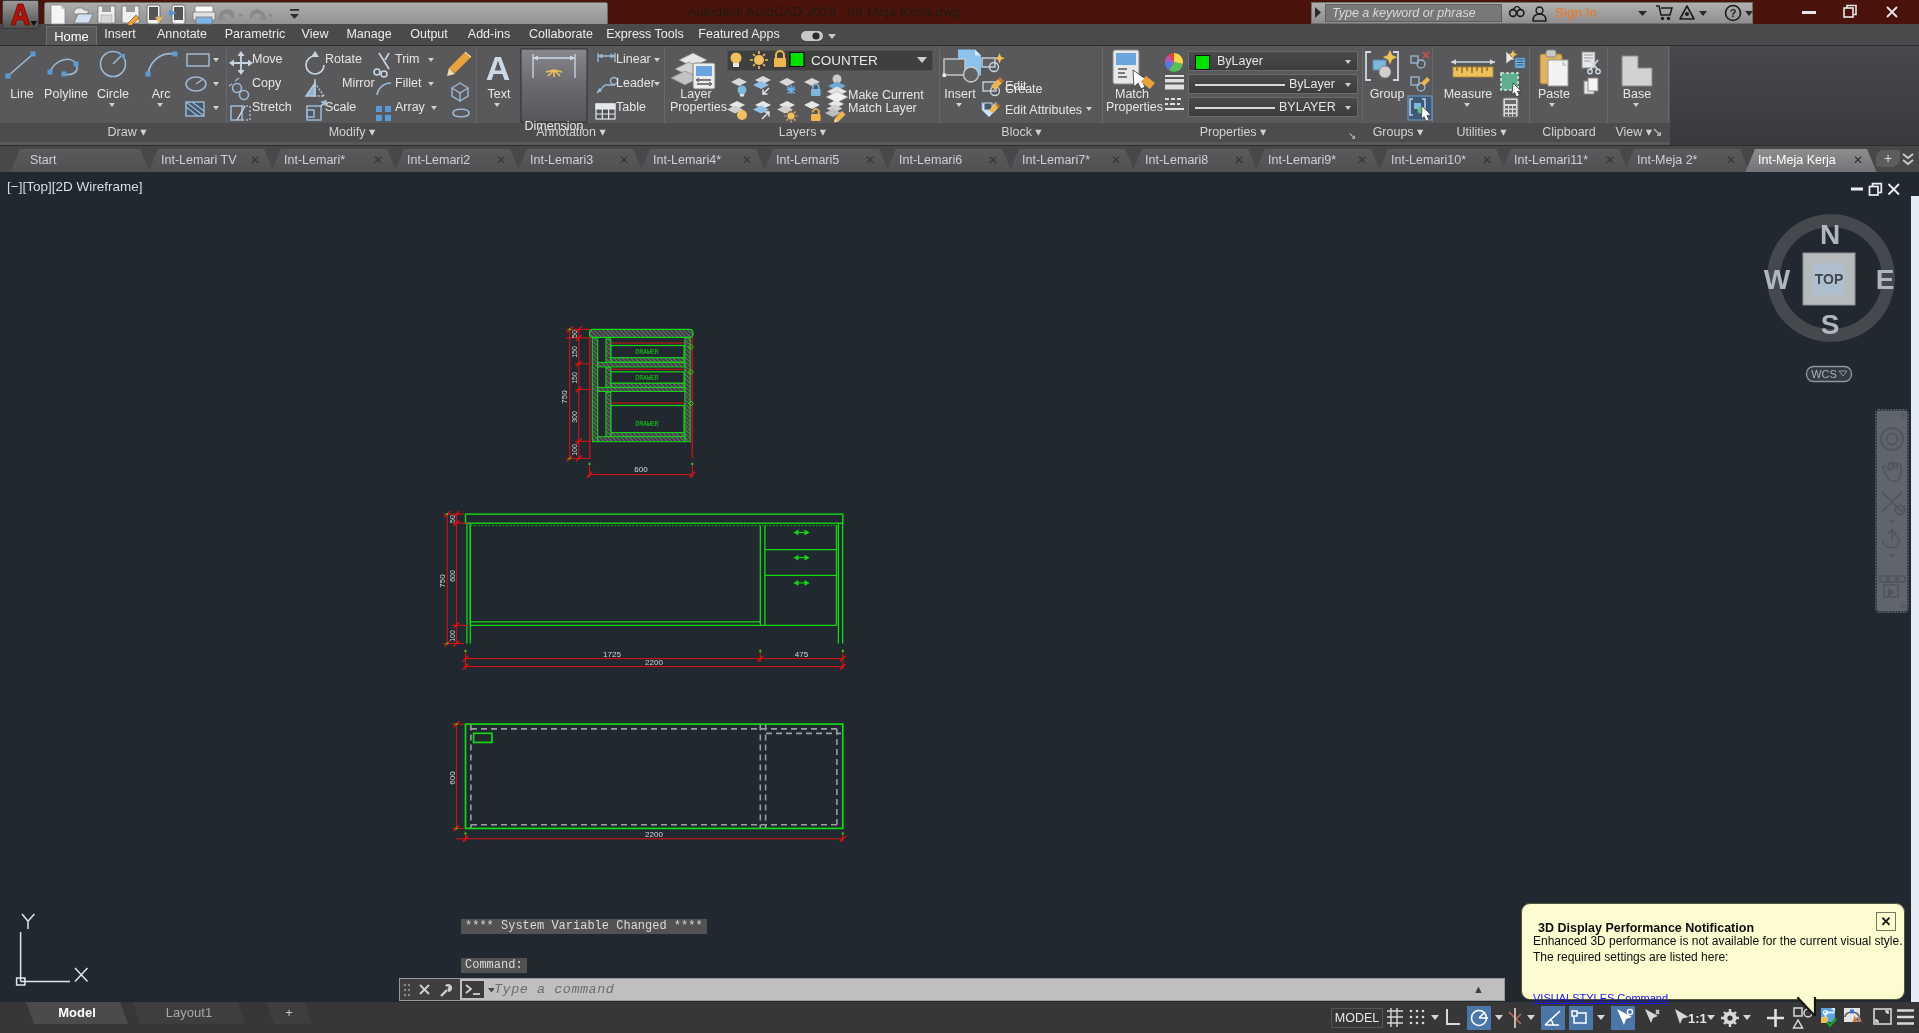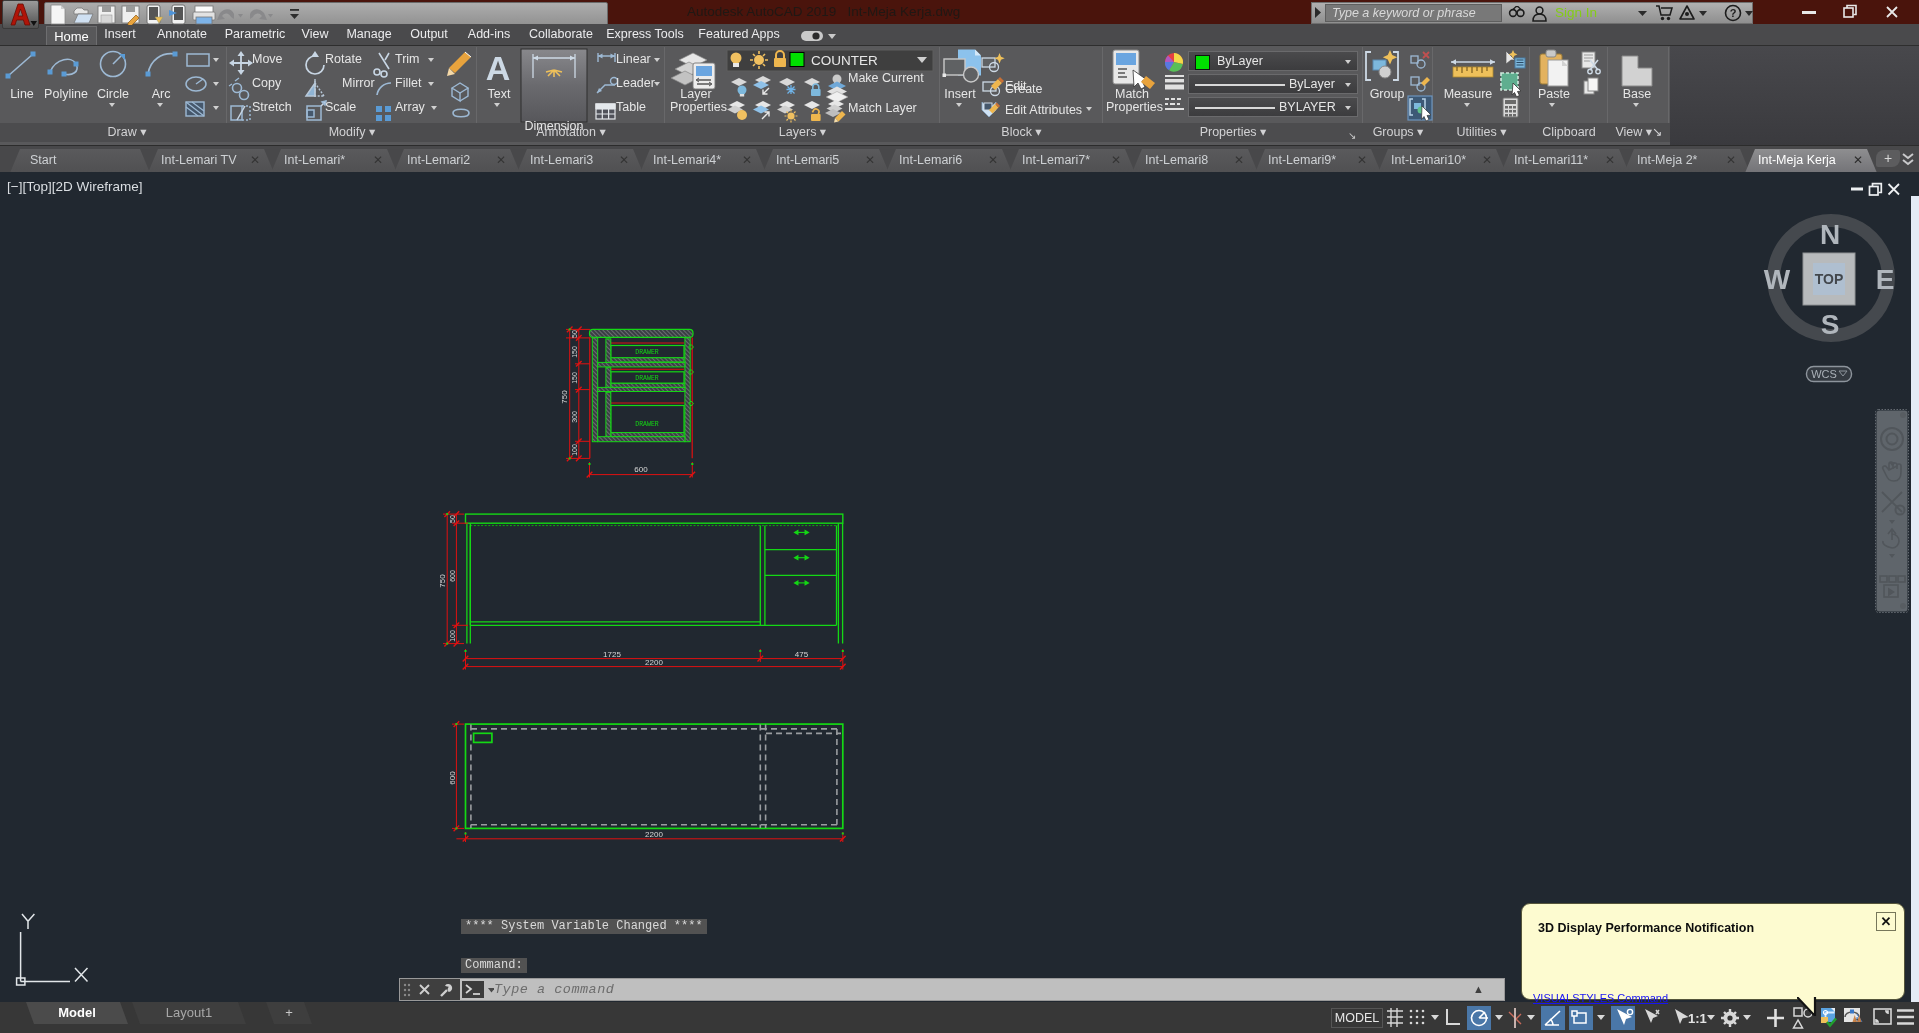--- a/index.html
+++ b/index.html
@@ -138,21 +138,21 @@
     <div class="abs" style="left:1325px;top:4px;width:177px;height:18px;background:#787878;border:1px solid #5e5e5e;color:#d9d9d9;font-style:italic;font-size:12.5px;line-height:17px;padding-left:6px;">Type a keyword or phrase</div>
     <svg class="abs" style="left:1508px;top:5px;" width="18" height="17" viewBox="0 0 18 17">
       <circle cx="5" cy="8" r="3.4" fill="none" stroke="#1c1c1c" stroke-width="1.6"></circle>
       <circle cx="12.5" cy="8" r="3.4" fill="none" stroke="#1c1c1c" stroke-width="1.6"></circle>
       <path d="M5 4.6 l3 -3 h2 l3 3" fill="none" stroke="#1c1c1c" stroke-width="1.4"></path>
     </svg>
     <svg class="abs" style="left:1531px;top:5px;" width="17" height="17" viewBox="0 0 17 17">
       <circle cx="8.5" cy="5.5" r="3.4" fill="none" stroke="#1c1c1c" stroke-width="1.5"></circle>
       <path d="M2 16 c0 -5 3 -7 6.5 -7 c3.5 0 6.5 2 6.5 7 z" fill="none" stroke="#1c1c1c" stroke-width="1.5"></path>
     </svg>
-    <div class="abs" style="left:1555px;top:5px;color:#84cc16;font-size:13.5px;">Sign In</div>
+    <div class="abs" style="left:1555px;top:5px;color:#f97316;font-size:13.5px;">Sign In</div>
     <svg class="abs" style="left:1637px;top:10px;" width="11" height="7" viewBox="0 0 11 7">
         <path d="M1 1 l4.5 5 4.5 -5 z" fill="#2a2a2a"></path>
       </svg>
     <svg class="abs" style="left:1654px;top:4px;" width="20" height="18" viewBox="0 0 20 18">
       <path d="M2 2 h3 l2 9 h9 l2 -7 h-11" fill="none" stroke="#1c1c1c" stroke-width="1.5"></path>
       <circle cx="8.5" cy="14.5" r="1.7" fill="#1c1c1c"></circle>
       <circle cx="14.5" cy="14.5" r="1.7" fill="#1c1c1c"></circle>
     </svg>
     <svg class="abs" style="left:1678px;top:4px;" width="30" height="18" viewBox="0 0 30 18">
       <path d="M9 2 L16 15 L2 15 Z" fill="none" stroke="#1c1c1c" stroke-width="1.6" stroke-linejoin="round"></path>
@@ -440,21 +440,21 @@
           <rect x="146" y="41" width="9.6" height="7" rx="1" fill="#eeb64e"></rect>
           <path d="M148 41 v-2 a3 3 0 0 1 6 0 v1" fill="none" stroke="#eeb64e" stroke-width="1.6" transform="rotate(28 151 39)"></path>
         <path d="M163 31 l8 -4 8 4 -8 4 z" fill="#e6e6e6"></path>
           <path d="M161.5 35.5 l8 -4 8 4 -8 4 z" fill="#cfcfcf"></path>
           <path d="M160 40 l8 -4 8 4 -8 4 z" fill="#bdbdbd"></path>
         <path d="M170 45 l7 -7 3.5 3.5 -7 7 z" fill="#eeb64e"></path>
           <path d="M170 45 l-1 4.5 4.5 -1 z" fill="#f5dca8"></path>
       </g>
     </svg>
     <div class="biglabel" style="left:670px;top:88px;width:52px;">Layer<br>Properties</div>
-    <div class="rtext" style="left:848px;top:71px;">Make Current</div>
+    <div class="rtext" style="left:848px;top:88px;">Make Current</div>
     <div class="rtext" style="left:848px;top:101px;">Match Layer</div>
 
     <svg class="abs" style="left:940px;top:48px;" width="163" height="77" viewBox="0 0 163 77">
 
       <path d="M18 1.5 h17 l6 6 v20 h-23 z" fill="#8cc2ec"></path>
       <path d="M35 1.5 l6 6 h-6 z" fill="#d4e8f8"></path>
       <rect x="4" y="11" width="21" height="16" fill="#5f6163" stroke="#c9c9c9" stroke-width="1.4"></rect>
       <circle cx="31" cy="26.5" r="7.5" fill="#5f6163" stroke="#c9c9c9" stroke-width="1.4"></circle>
       <rect x="2.5" y="25.5" width="3.5" height="3.5" fill="#e8e8e8"></rect>
 
@@ -1009,17 +1009,19 @@
         </g>
     </svg>
   </div>
 
   <svg class="abs" style="left:1797px;top:997px;z-index:30;" width="20" height="21" viewBox="0 0 20 21">
     <path d="M0 0 L18 0 L18 19 Z" fill="#fdfbd0"></path>
     <path d="M0 0 L17 18 M18 0 V19" stroke="#141414" stroke-width="2.2"></path>
   </svg>
   <div id="notif">
     <div class="title">3D Display Performance Notification</div>
+    <div class="body">Enhanced 3D performance is not available for the current visual style.
+The required settings are listed here:</div>
     <div class="link">VISUALSTYLES Command</div>
     <div class="close">✕</div>
   </div>
 
 </div>
 
 </body></html>

